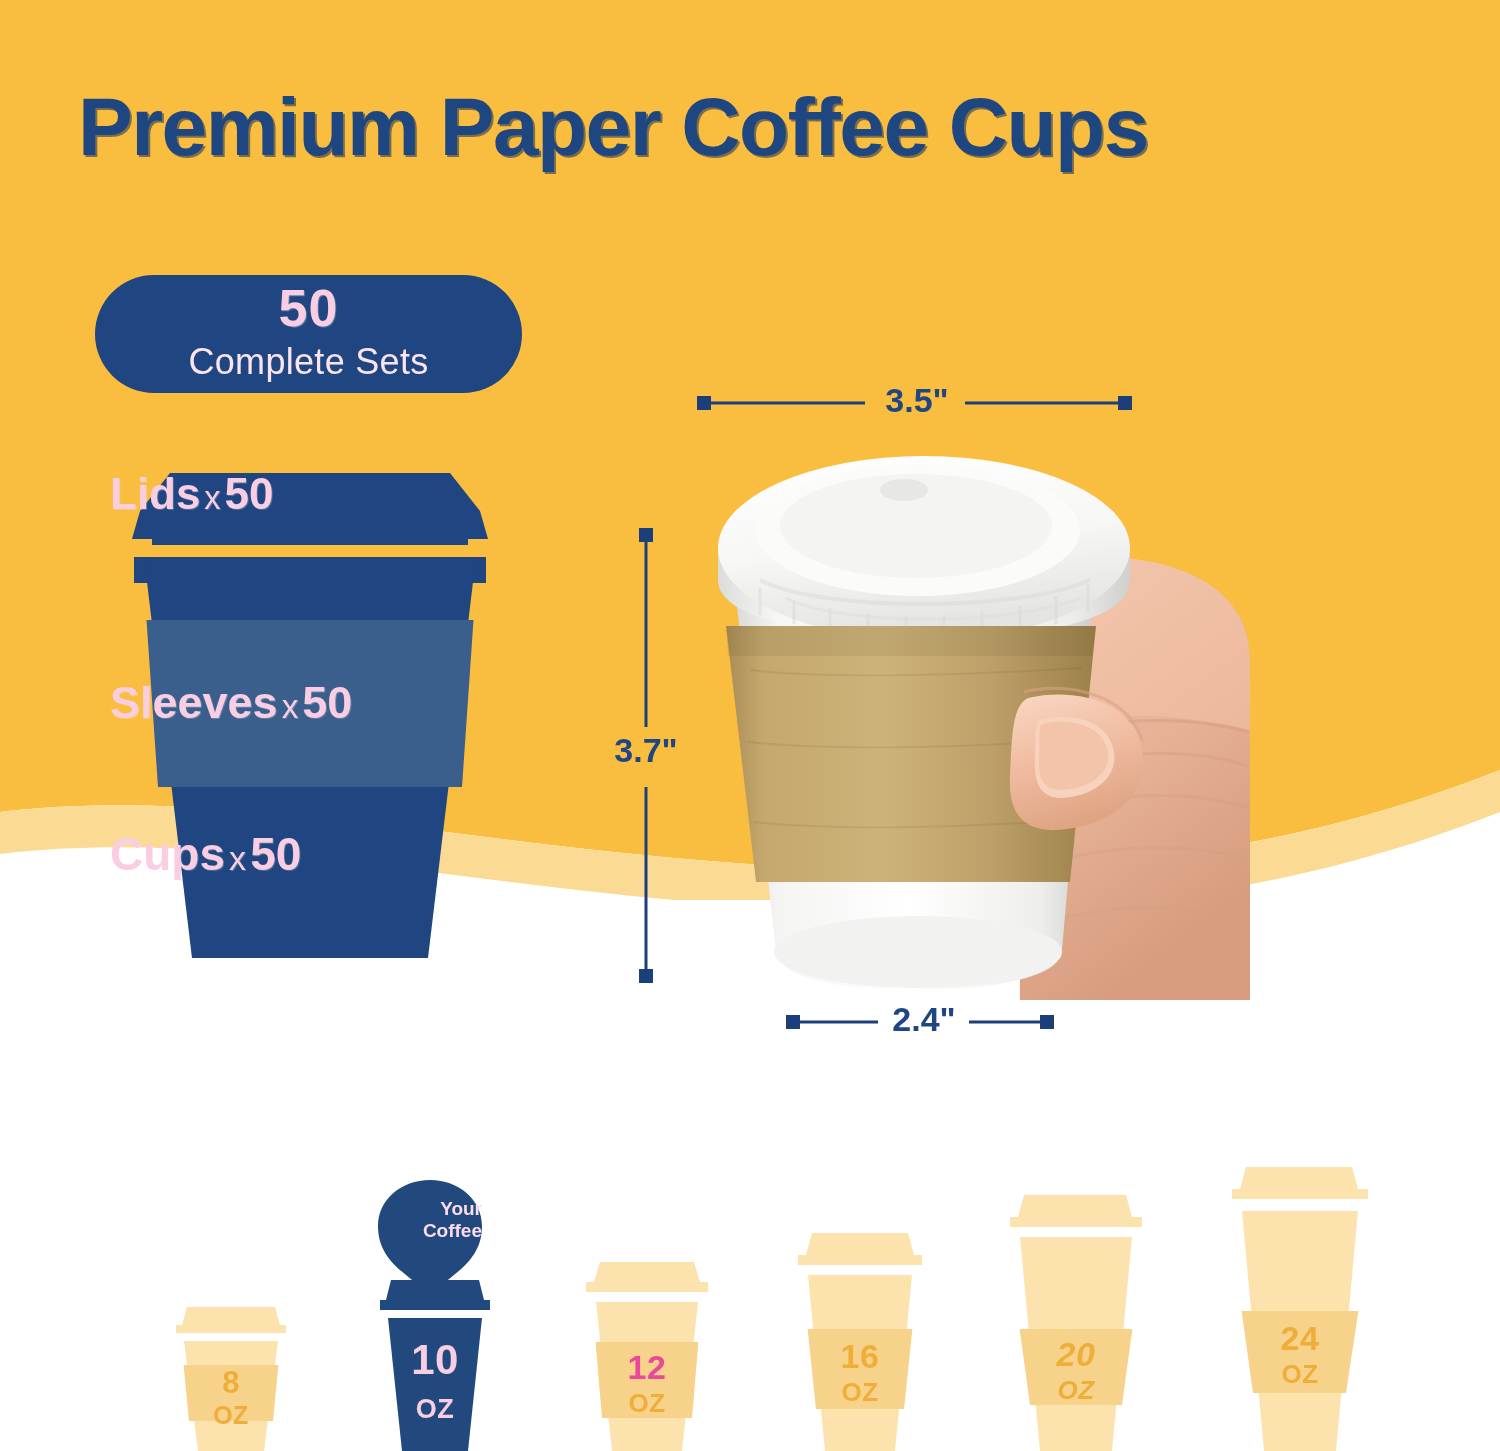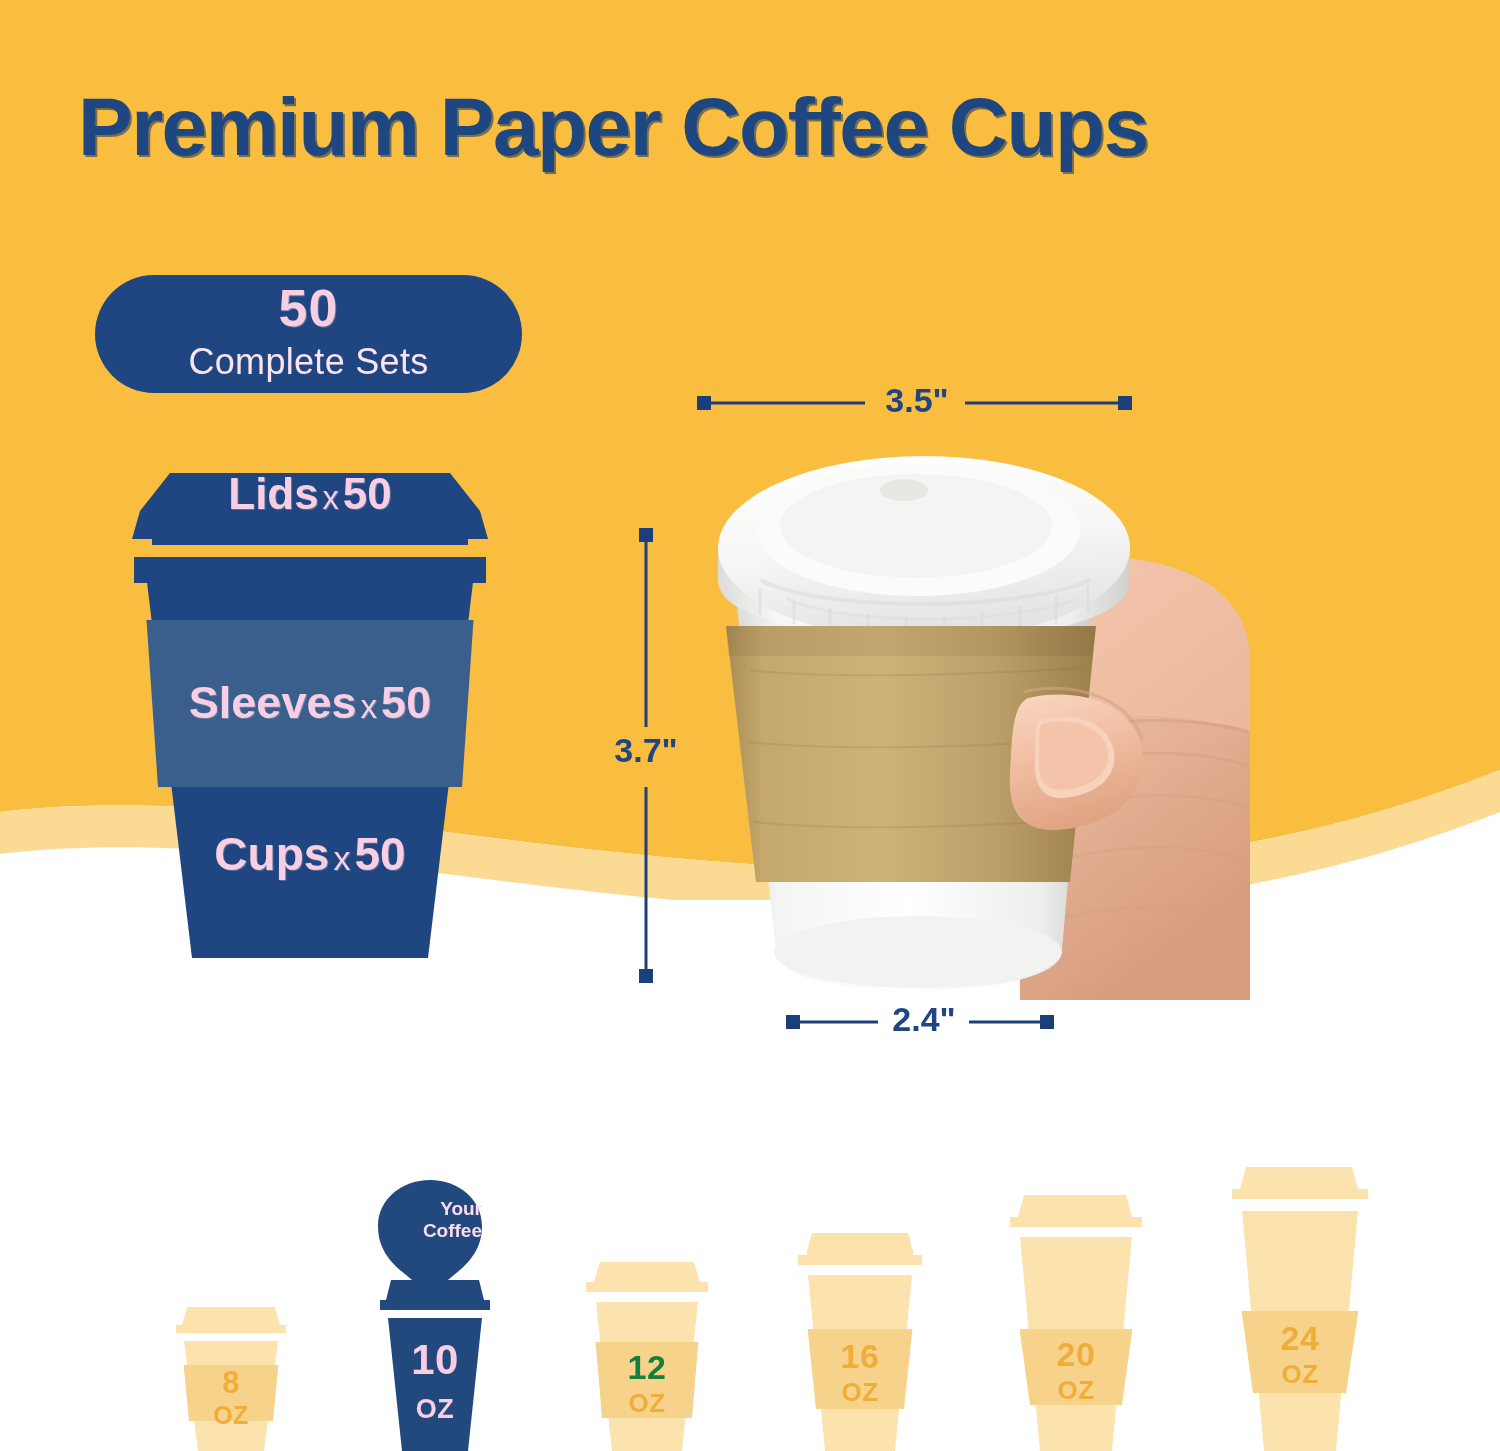--- a/index.html
+++ b/index.html
@@ -77,21 +77,21 @@
   .schematic {
     position: absolute;
     left: 110px;
     top: 455px;
     width: 400px;
     height: 505px;
   }
   .schematic-label {
     position: absolute;
     width: 100%;
-    text-align: center;
+    text-align: left;
     color: #f9cde2;
     font-weight: bold;
     text-shadow: 1px 1px 0 rgba(255,255,255,.22);
     pointer-events: none;
   }
   .lbl-lids   { top: 14px;  font-size: 44px; }
   .lbl-sleeves{ top: 222px; font-size: 45px; }
   .lbl-cups   { top: 372px; font-size: 46px; }
   .lbl-x {
     font-weight: normal;
@@ -366,35 +366,35 @@
       <div class="size-num" style="top:60px; font-size:42px; color:#f9cde2;">10</div>
       <div class="size-unit" style="top:118px; font-size:27px; color:#f9cde2;">OZ</div>
     </div>
 
     <div class="size-item" style="left:578px; width:138px; height:195px;">
       <svg width="138" height="195" viewBox="0 0 138 195">
         <path d="M16,26 L22,6 L116,6 L122,26 L130,26 L130,36 L8,36 L8,26 Z" fill="#fce3ae"></path>
         <path d="M18,46 L120,46 L104,195 L34,195 Z" fill="#fce3ae"></path>
         <path d="M17.6,86 L120.4,86 L114,162 L24,162 Z" fill="#f7d28a"></path>
       </svg>
-      <div class="size-num" style="top:92px; font-size:34px; color:#15803d;">12</div>
+      <div class="size-num" style="top:92px; font-size:34px; color:#ec4899;">12</div>
       <div class="size-unit" style="top:132px; font-size:26px; color:#efae39;">OZ</div>
     </div>
 
     <div class="size-item" style="left:790px; width:140px; height:222px;">
       <svg width="140" height="222" viewBox="0 0 140 222">
         <path d="M16,26 L22,4 L118,4 L124,26 L132,26 L132,36 L8,36 L8,26 Z" fill="#fce3ae"></path>
         <path d="M18,46 L122,46 L105,222 L35,222 Z" fill="#fce3ae"></path>
         <path d="M17.6,100 L122.4,100 L114,180 L26,180 Z" fill="#f7d28a"></path>
       </svg>
       <div class="size-num" style="top:108px; font-size:34px; color:#efae39;">16</div>
       <div class="size-unit" style="top:148px; font-size:26px; color:#efae39;">OZ</div>
     </div>
 
-    <div class="size-item" style="left:1002px; width:148px; height:260px;">
+    <div class="size-item" style="left:1002px; width:148px; height:260px;font-style:italic;">
       <svg width="148" height="260" viewBox="0 0 148 260">
         <path d="M16,26 L22,4 L124,4 L130,26 L140,26 L140,36 L8,36 L8,26 Z" fill="#fce3ae"></path>
         <path d="M18,46 L130,46 L110,260 L38,260 Z" fill="#fce3ae"></path>
         <path d="M17.6,138 L130.4,138 L120,214 L28,214 Z" fill="#f7d28a"></path>
       </svg>
       <div class="size-num" style="top:144px; font-size:34px; color:#efae39;">20</div>
       <div class="size-unit" style="top:184px; font-size:26px; color:#efae39;">OZ</div>
     </div>
 
     <div class="size-item" style="left:1224px; width:152px; height:288px;">

